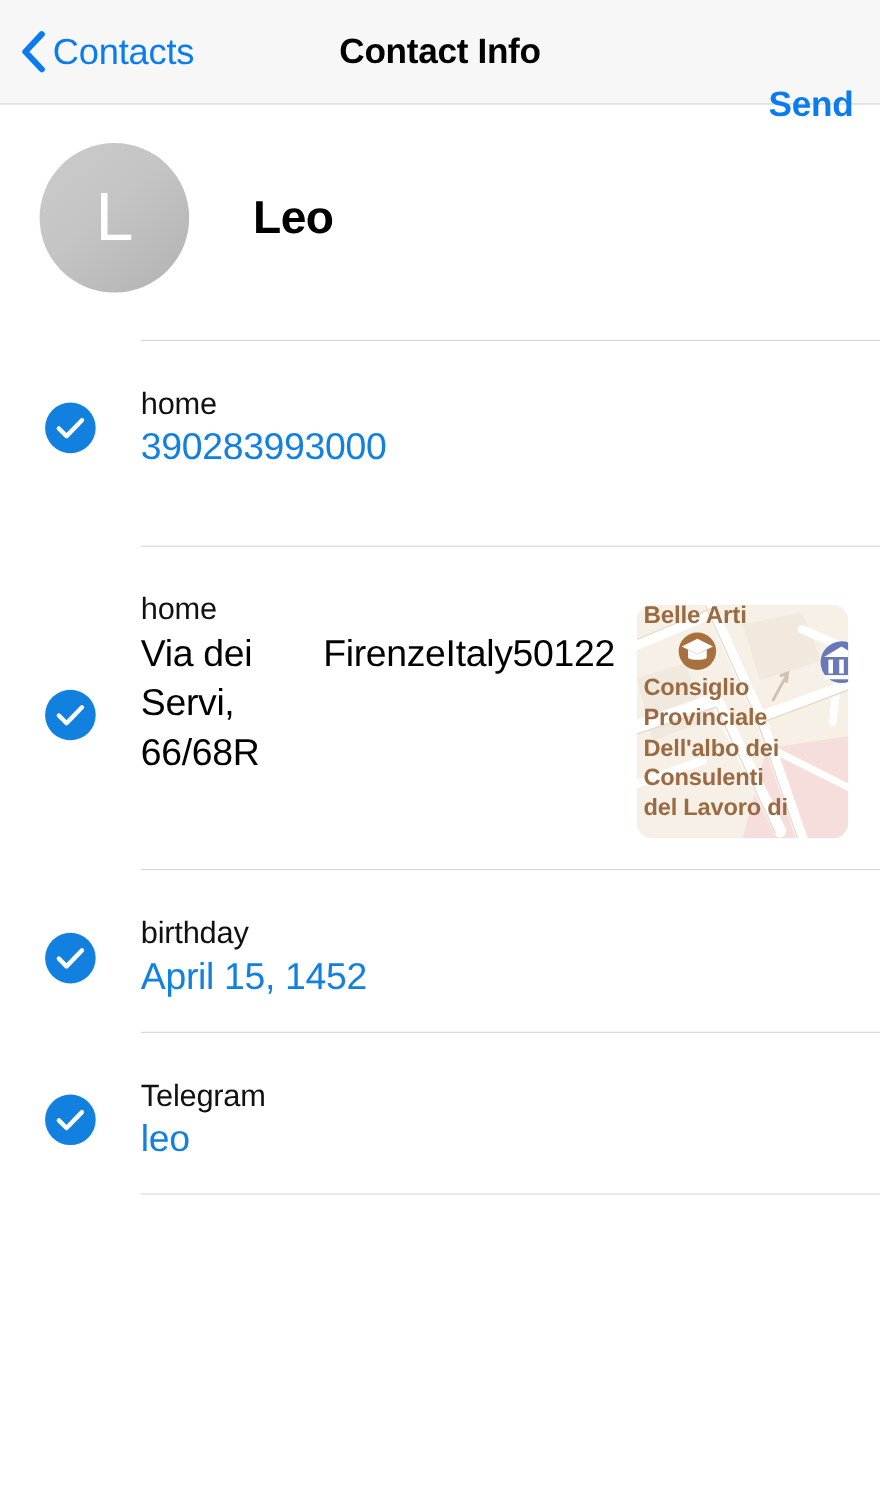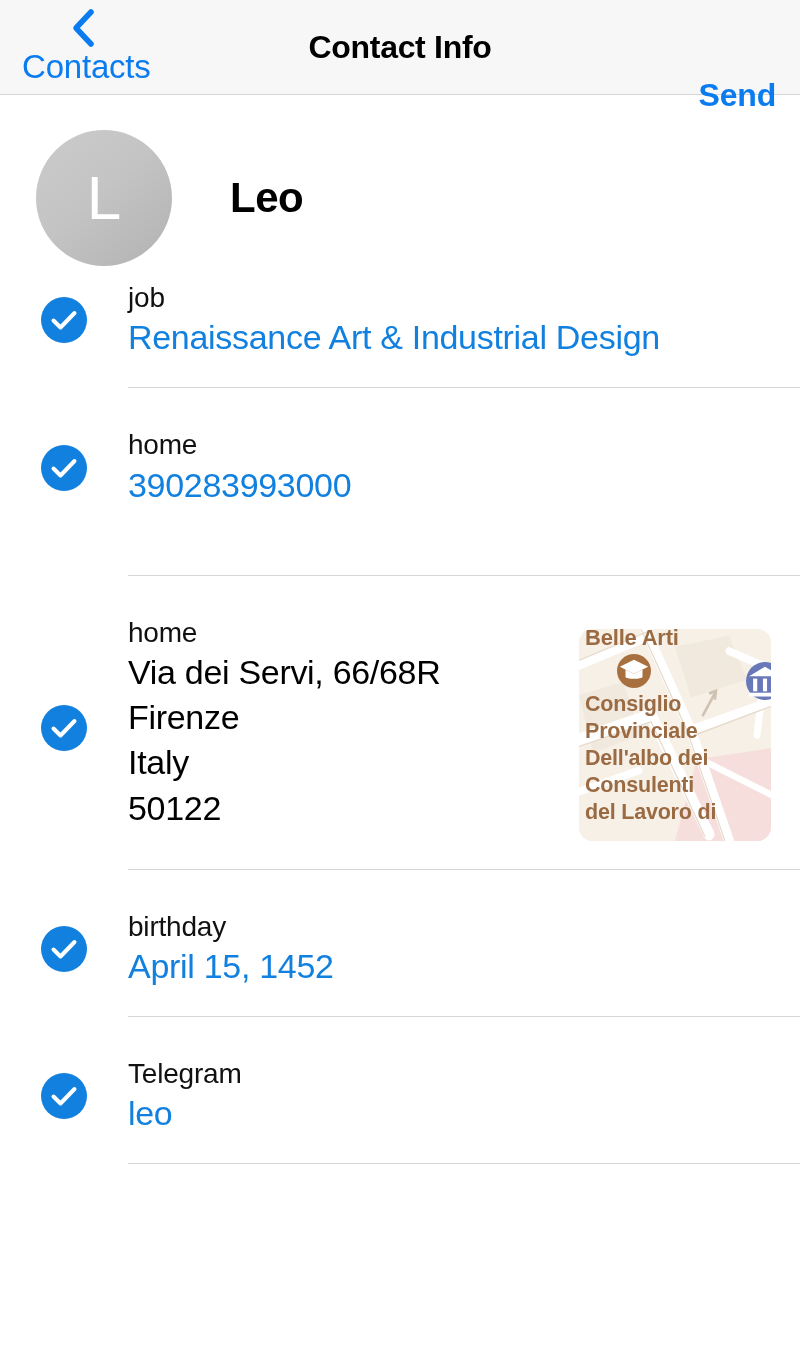--- a/index.html
+++ b/index.html
@@ -25,21 +25,20 @@
 
   .nav-back {
     position: absolute;
     left: 18px;
     top: 50%;
     transform: translateY(-50%);
     display: flex;
     align-items: center;
     cursor: pointer;
     color: #0a7cf0;
-    flex-direction: column;
   }
 
   .chevron-left {
     display: block;
     width: 26px;
     height: 40px;
     flex: none;
   }
 
   .nav-back-label {
@@ -164,21 +163,21 @@
     font-size: 34px;
     color: #1180df;
     line-height: 1.3;
     letter-spacing: -0.3px;
     cursor: pointer;
     word-break: break-word;
   }
 
   .address-lines {
     display: flex;
-    flex-direction: column;
+    flex-direction: row;
   }
 
   .address-lines .addr-line {
     font-size: 34px;
     color: #000000;
     line-height: 1.33;
     letter-spacing: -0.3px;
   }
 
   .divider {
@@ -277,33 +276,20 @@
 
 <div class="contact-header">
   <div class="avatar">
     <span class="avatar-initial">L</span>
   </div>
   <div class="contact-name">Leo</div>
 </div>
 
 <div class="fields">
 
-  <div class="field-row">
-    <div class="check-col">
-      <div class="check-icon">
-        <svg width="46" height="46" viewBox="0 0 46 46">
-          <polyline points="12.5,23.5 19.5,30.5 33.5,16" fill="none" stroke="#ffffff" stroke-width="4" stroke-linecap="round" stroke-linejoin="round"></polyline>
-        </svg>
-      </div>
-    </div>
-    <div class="field-body">
-      <div class="field-label">job</div>
-      <div class="field-value">Renaissance Art &amp; Industrial Design</div>
-    </div>
-  </div>
   <div class="spacer-sm"></div>
   <div class="divider"></div>
   <div class="spacer-md"></div>
 
   <div class="field-row">
     <div class="check-col">
       <div class="check-icon">
         <svg width="46" height="46" viewBox="0 0 46 46">
           <polyline points="12.5,23.5 19.5,30.5 33.5,16" fill="none" stroke="#ffffff" stroke-width="4" stroke-linecap="round" stroke-linejoin="round"></polyline>
         </svg>

